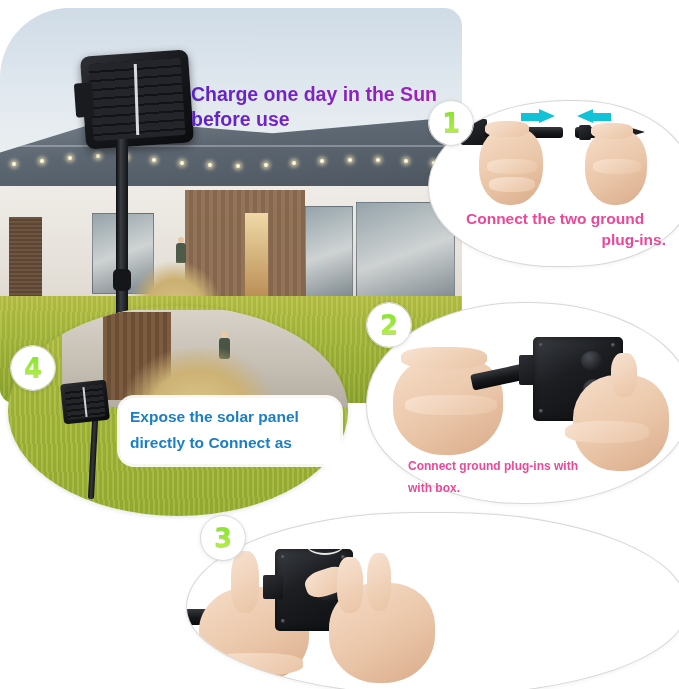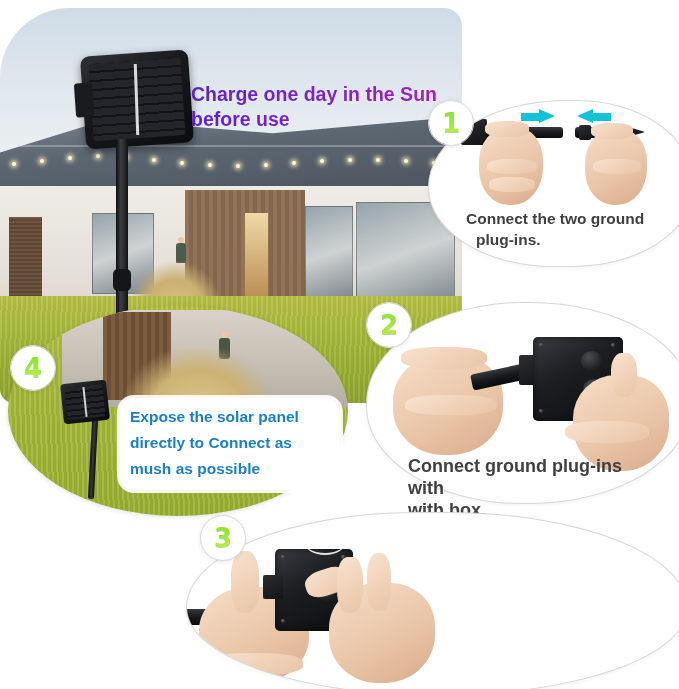--- a/index.html
+++ b/index.html
@@ -307,27 +307,27 @@
   }
   .wire {
     position: absolute;
     border-bottom: 2px solid #e8e6e2;
     border-radius: 50%;
   }
 
   
   .step-text {
     position: absolute;
-    color: #404040;
+    color: #ec4899;
     font-weight: 700;
     font-size: 15.5px;
     line-height: 22px;
   }
   .step-text.t1 { left: 466px; top: 208px; width: 200px; font-size: 15.5px; line-height: 21px; }
-  .step-text.t2 { left: 408px; top: 455px; width: 250px; font-size: 18px; line-height: 22px; }
+  .step-text.t2 { left: 408px; top: 455px; width: 250px; font-size: 12px; line-height: 22px; }
   .step-text.t3 { left: 382px; top: 570px; width: 280px; font-size: 15.5px; line-height: 30px; }
 
   
   .panel-4 {
     position: absolute;
     left: 8px;
     top: 306px;
     width: 340px;
     height: 210px;
     border-radius: 50%;
@@ -516,21 +516,21 @@
       </div>
       <div class="arrow-cyan flip" style="left:148px; top:8px;">
         <div class="shaft"></div>
         <div class="head"></div>
       </div>
     </div>
   </div>
 
   <div class="step-text t1">
     <div>Connect the two ground</div>
-    <div style="padding-left:10px;">plug-ins.</div>
+    <div style="padding-left:10px;text-align:right;">plug-ins.</div>
   </div>
 
   <div class="step-panel panel-2">
     <div class="panel-inner">
 
       <div class="hand" style="left:26px; top:52px; width:110px; height:100px;"></div>
       <div class="finger" style="left:34px; top:44px; width:86px; height:22px;"></div>
       <div class="finger" style="left:38px; top:92px; width:92px; height:20px;"></div>
       <div class="plug-rod" style="left:104px; top:64px; width:74px; height:16px; transform:rotate(-12deg);"></div>
       <div class="plug-head" style="left:152px; top:52px; width:26px; height:30px;"></div>
@@ -595,21 +595,20 @@
     <div class="p4-pole"></div>
     <div class="p4-panel">
       <div class="cells"></div>
       <div class="bus"></div>
     </div>
   </div>
 
   <div class="p4-textbox">
     <div class="line">Expose the solar panel</div>
     <div class="line">directly to Connect as</div>
-    <div class="line">mush as possible</div>
   </div>
 
   <div class="badge badge-1">
     <span>1</span>
   </div>
   <div class="badge badge-2">
     <span>2</span>
   </div>
   <div class="badge badge-3">
     <span>3</span>

